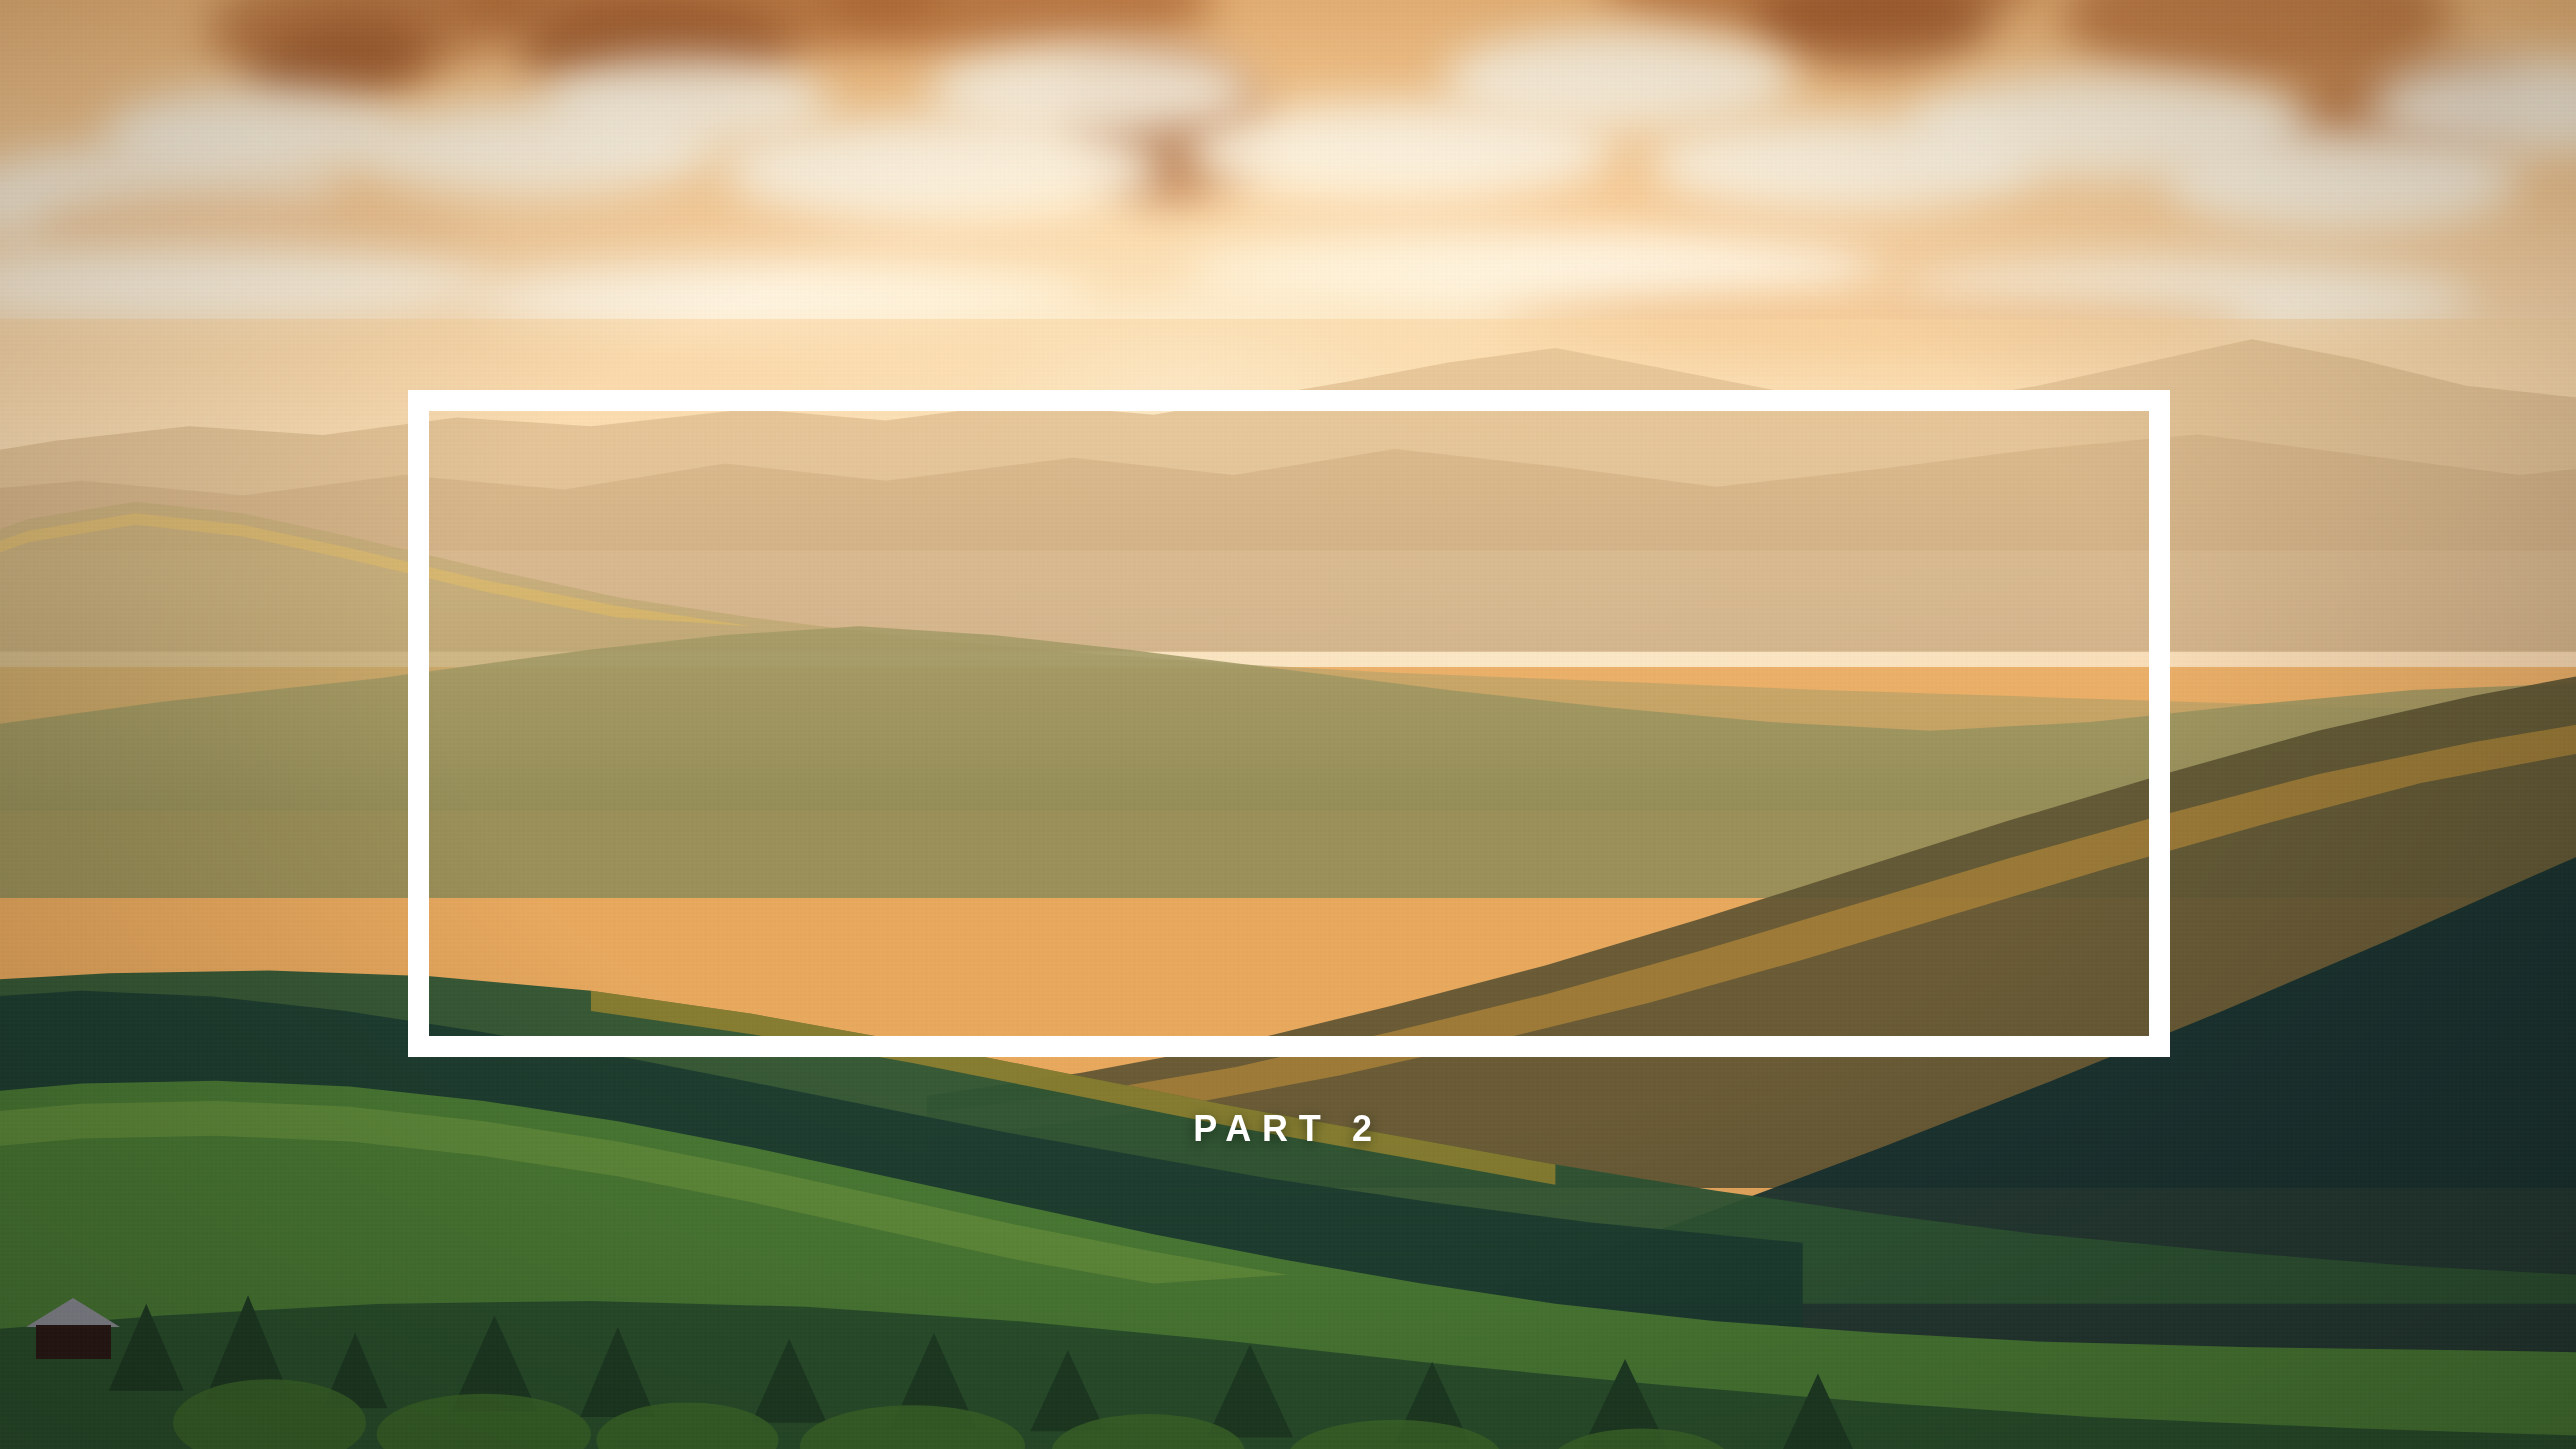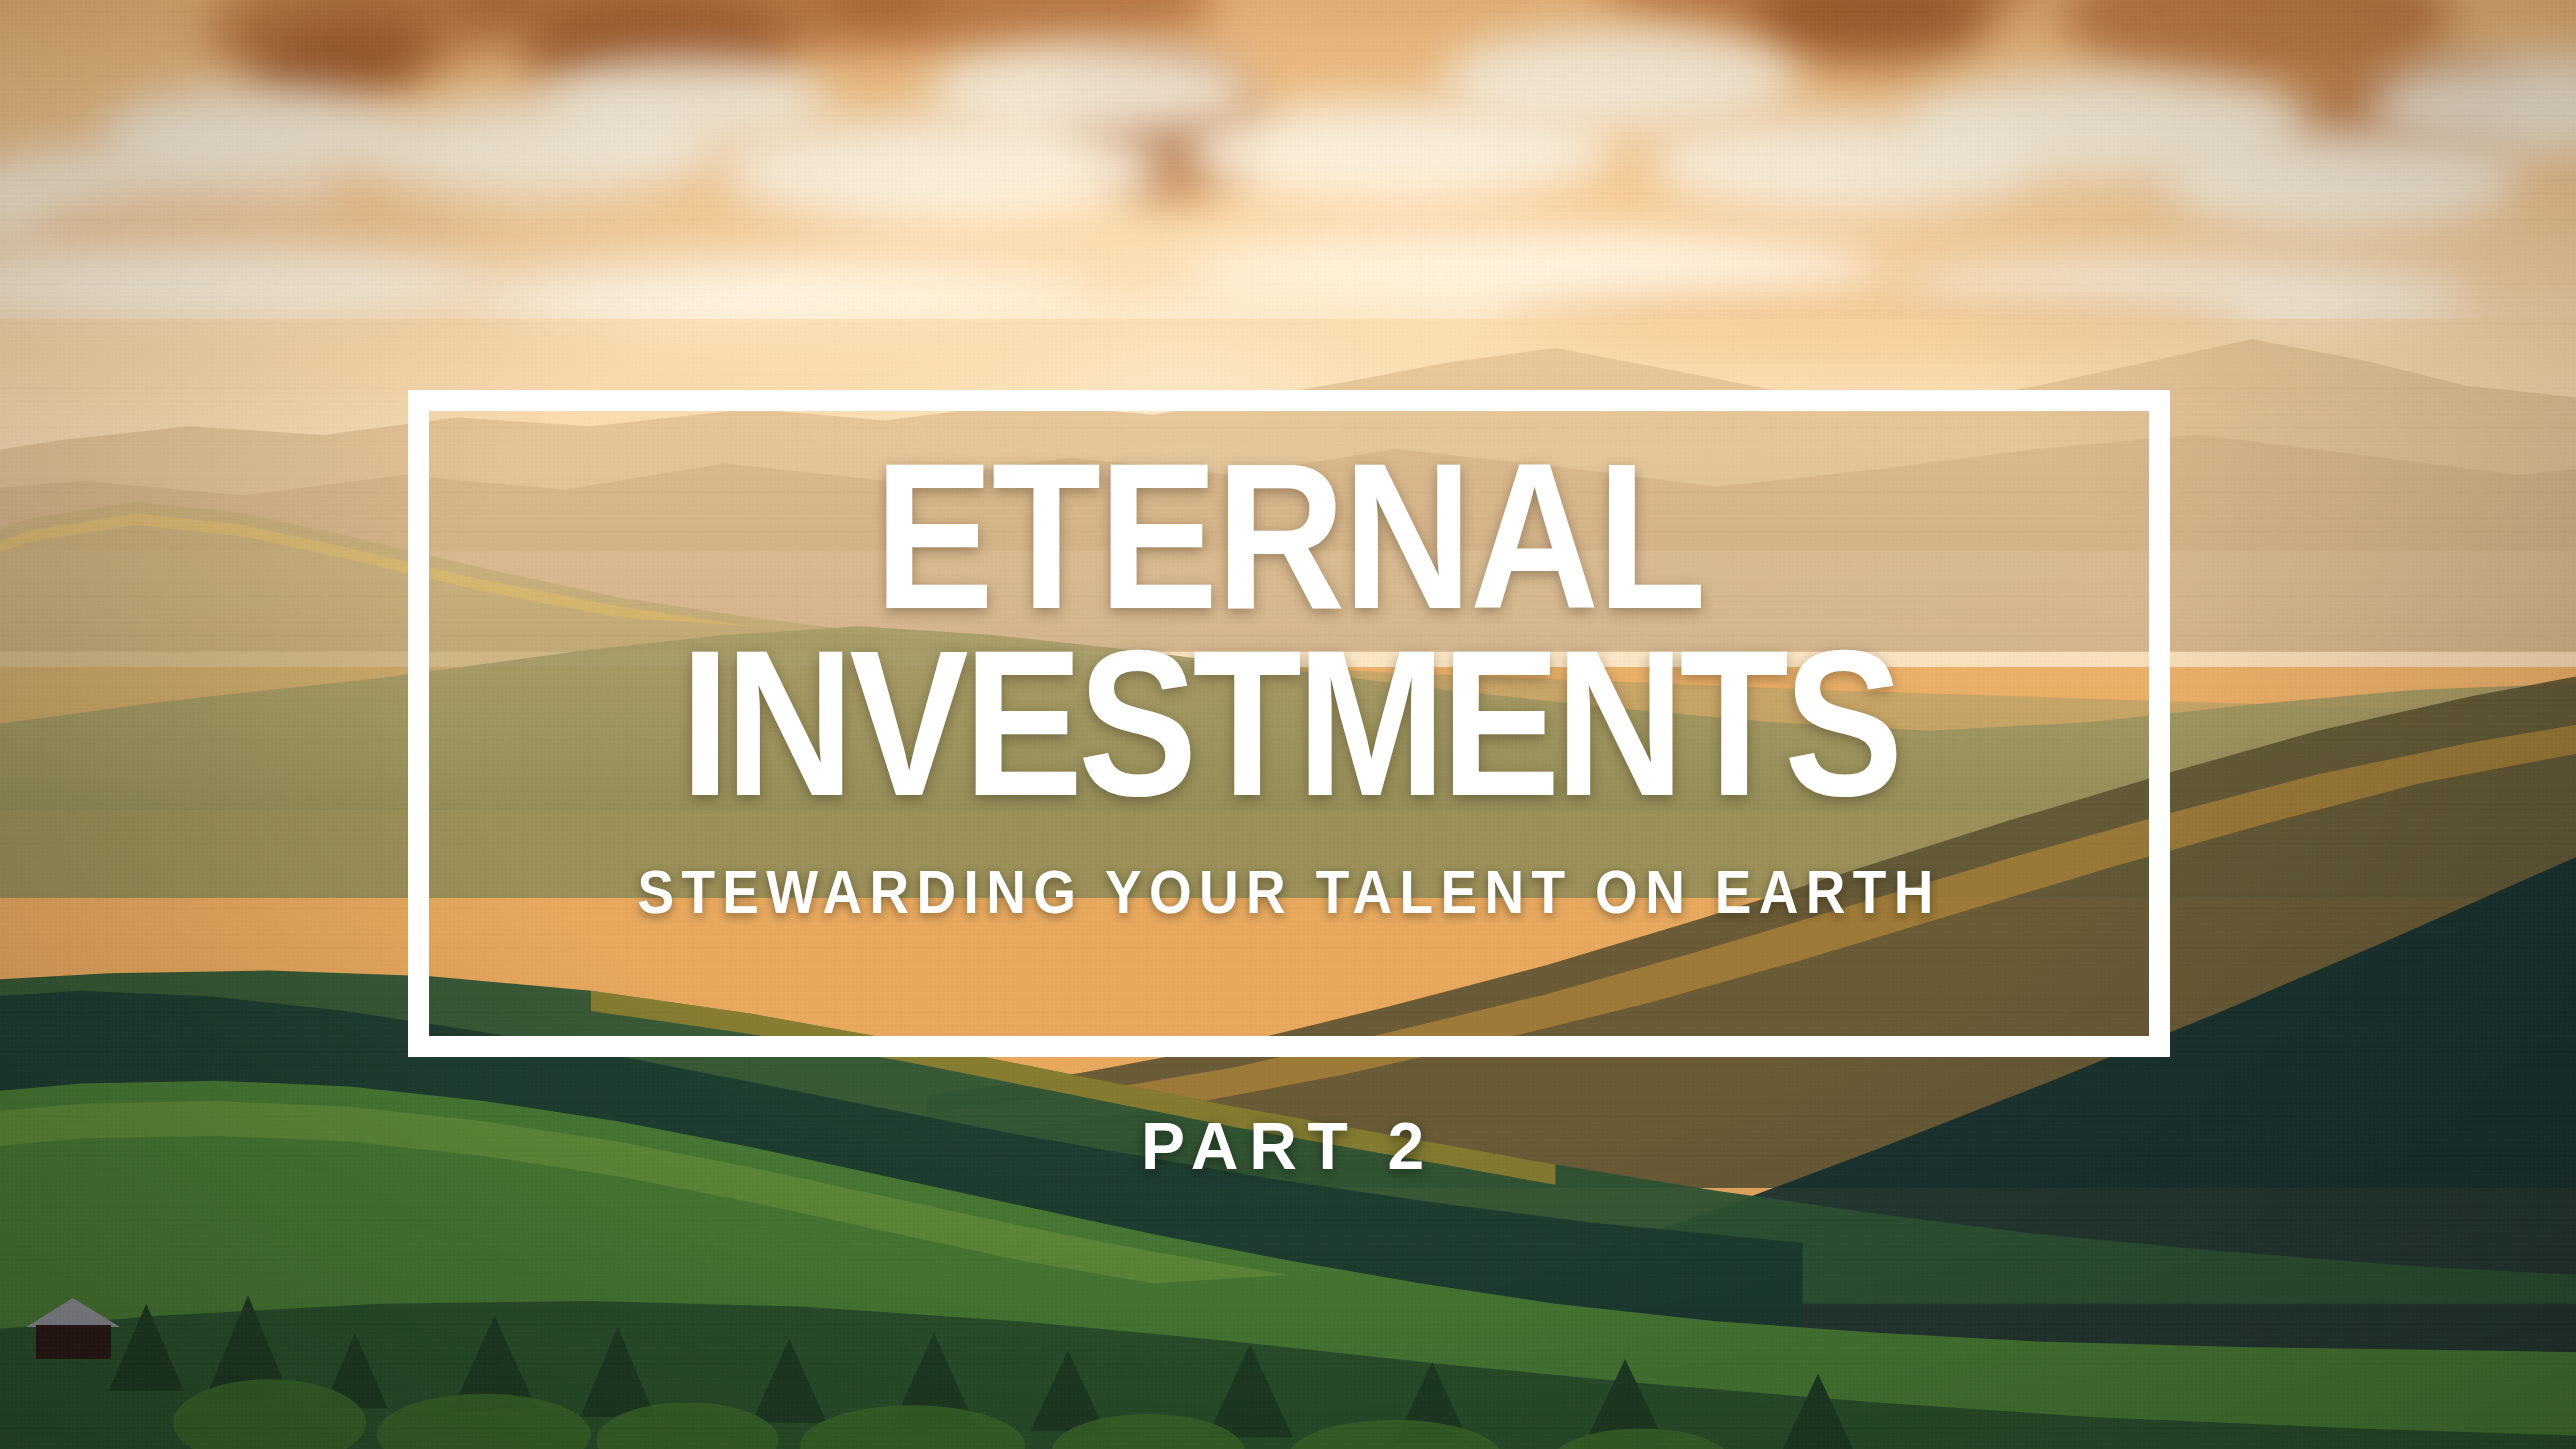--- a/index.html
+++ b/index.html
@@ -194,21 +194,21 @@
   .partlabel {
     position: absolute;
     left: 0;
     right: 0;
     top: 1108px;
     text-align: center;
     color: #FFFFFF;
     font-weight: 700;
     font-family: "Liberation Sans", "DejaVu Sans", sans-serif;
     text-transform: uppercase;
-    font-size: 66px;
+    font-size: 36px;
     letter-spacing: 10.7px;
     text-shadow: 0 3.2px 11.4px rgba(10,22,10,0.55);
   }
 </style>
 </head>
 <body>
 
 <div id="stage">
 
   <div class="scene">
@@ -373,22 +373,17 @@
       <div class="roof"></div>
       <div class="body"></div>
     </div>
 
     <div class="vignette"></div>
     <div class="grain"></div>
   </div>
 
   <div class="frame"></div>
 
-  <div class="titleblock">
-    <div class="headline line1">ETERNAL</div>
-    <div class="headline line2">INVESTMENTS</div>
-    <div class="subtitle">STEWARDING YOUR TALENT ON EARTH</div>
-  </div>
 
   <div class="partlabel">PART 2</div>
 
 </div>
 
 
 </body></html>

